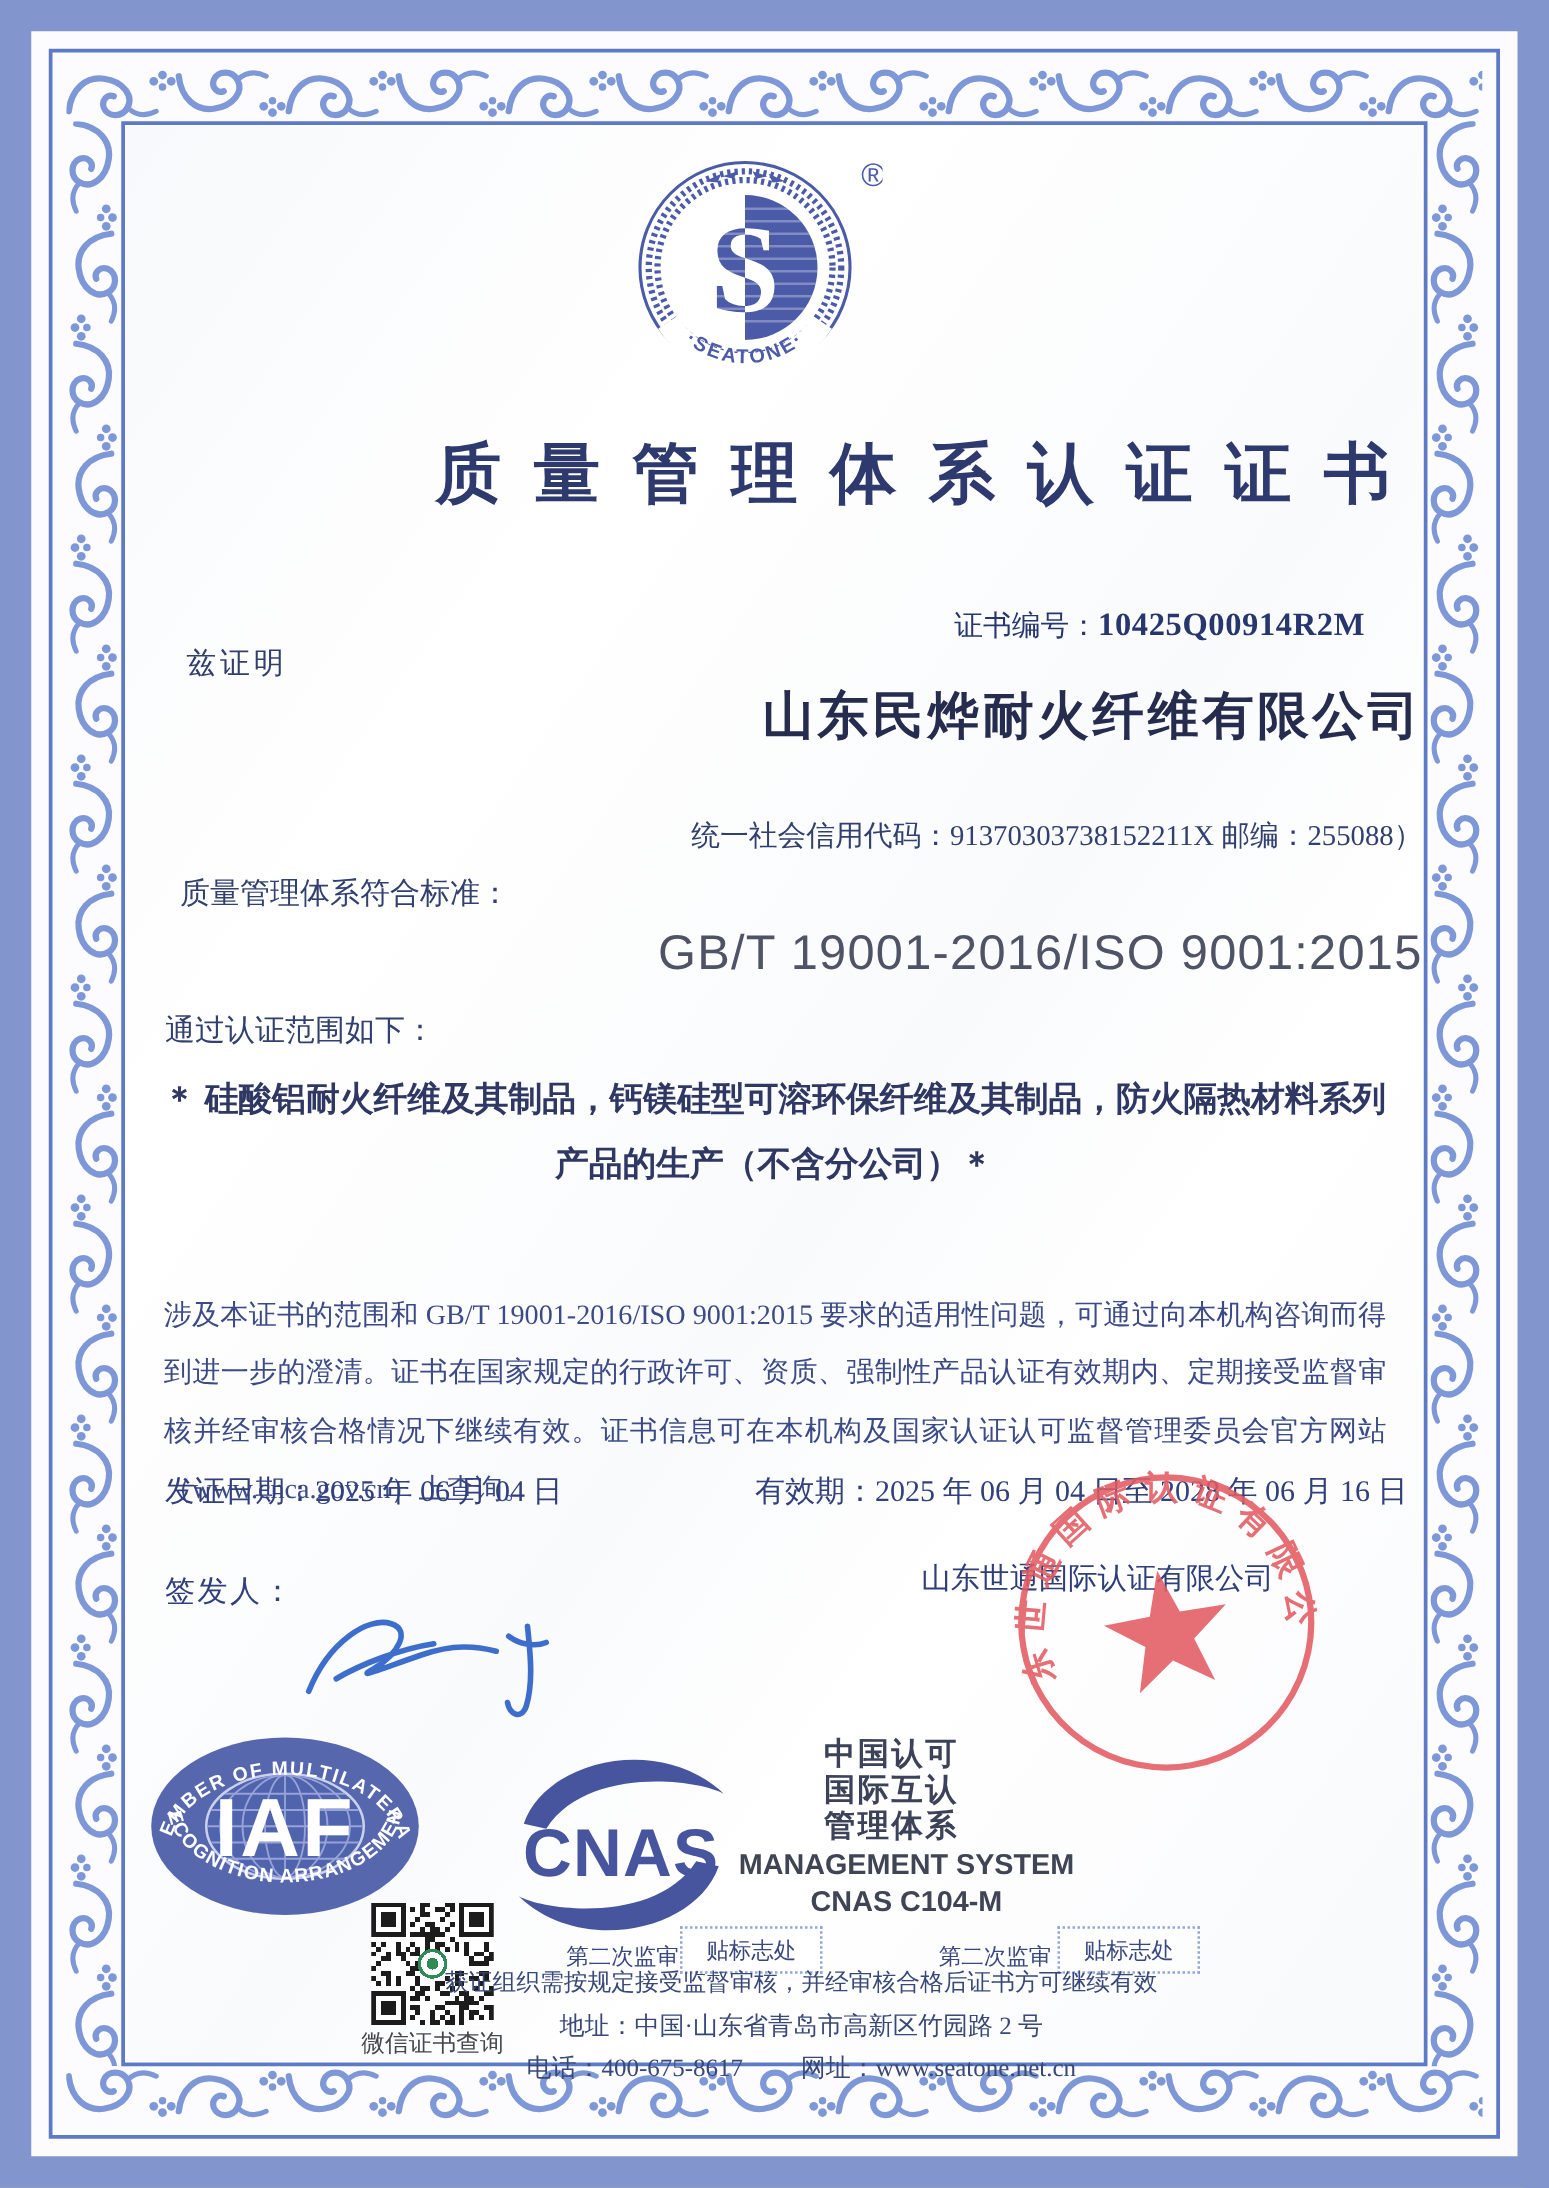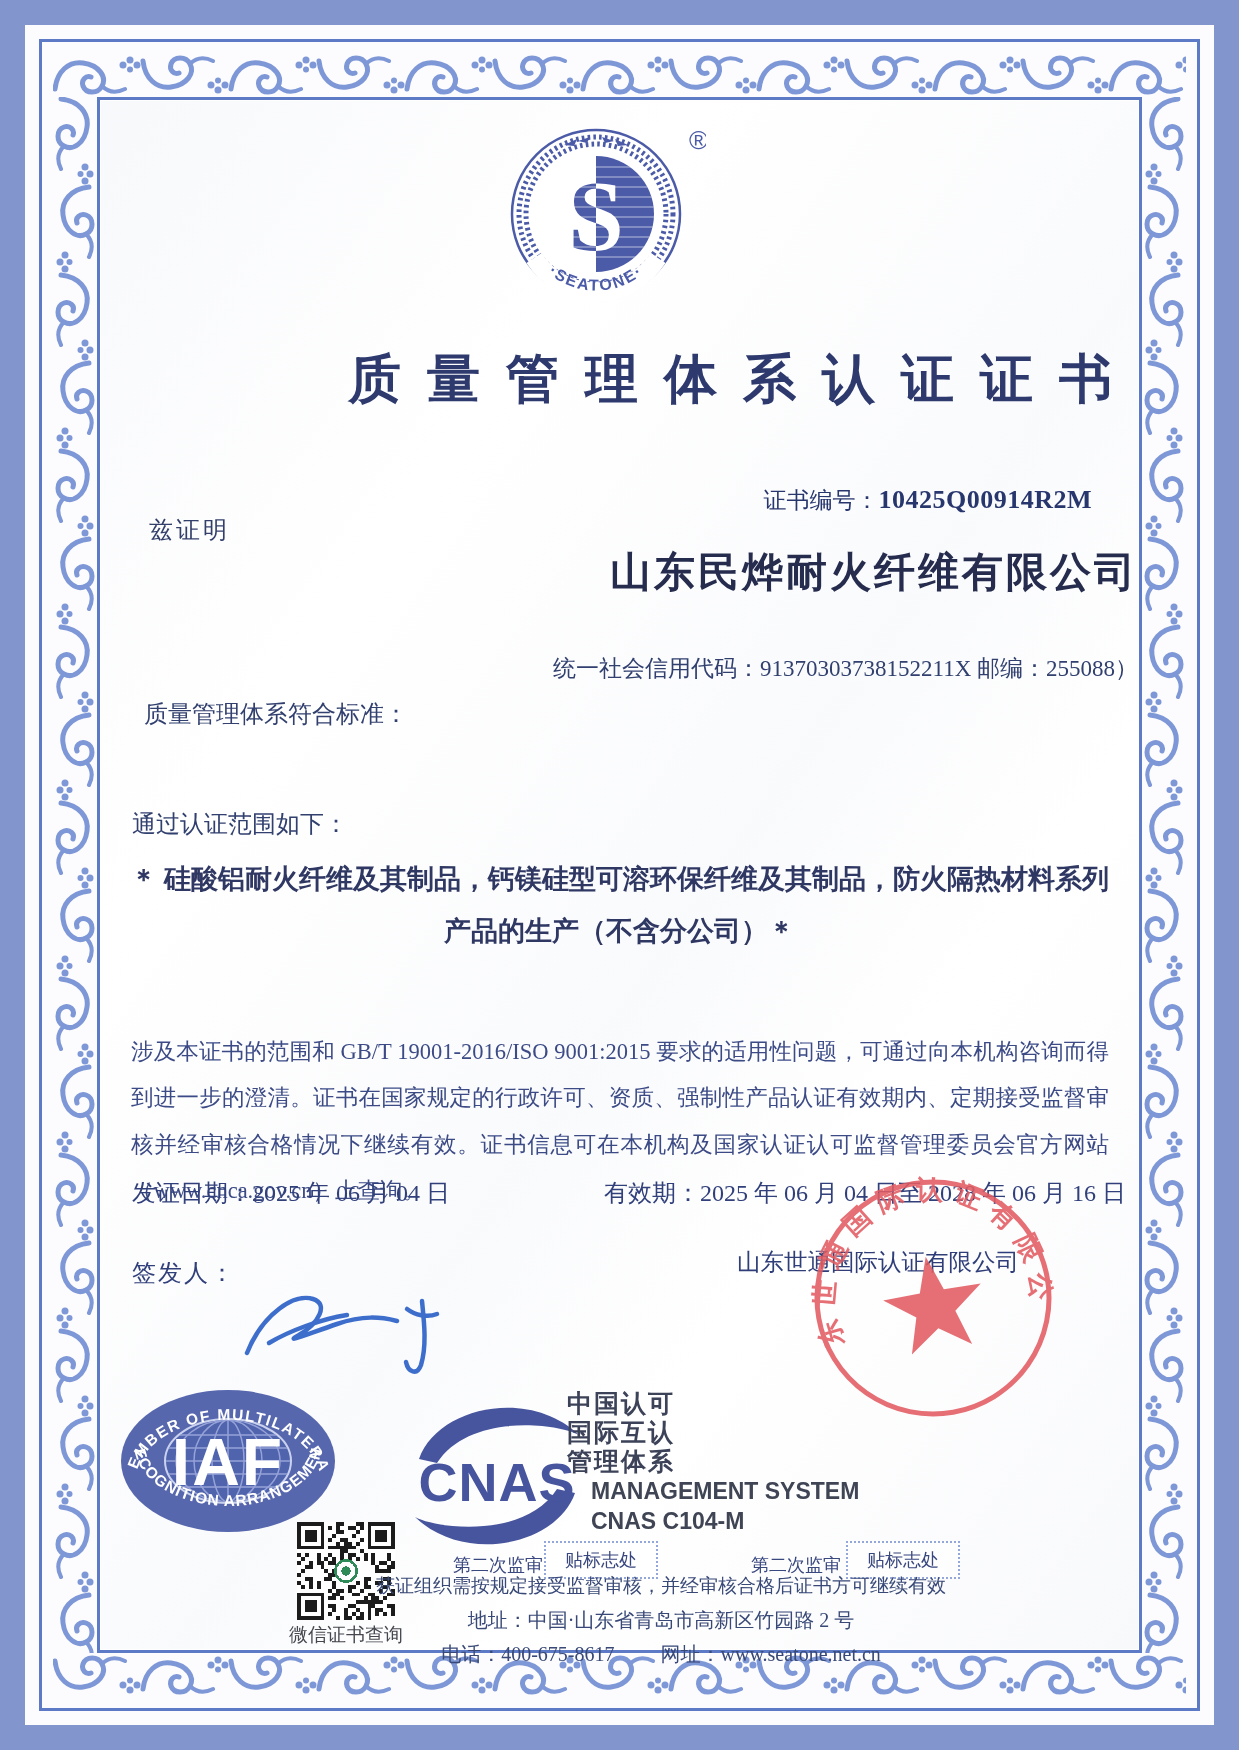--- a/index.html
+++ b/index.html
@@ -26,27 +26,27 @@
   .addr2{top:552px;font-size:23px;color:#31406f;}
   .stdlabel{left:31px;top:597px;font-size:24px;color:#32406f;margin-left:12px;}
   .standard{top:640px;font-size:39px;color:#4e5365;font-family:"Liberation Sans","DejaVu Sans",sans-serif;letter-spacing:1px;}
   .scopelabel{left:31px;top:707px;font-size:24px;color:#32406f;}
   .scope{left:26px;width:985px;top:753px;font-size:27px;font-weight:700;color:#2f3763;line-height:1.92;text-align:center;}
   .legal{left:30px;width:978px;top:928px;font-size:22.5px;color:#3c4b86;line-height:2.06;text-align:justify;}
   .issue{left:31px;top:1076px;font-size:24px;color:#31407b;}
   .valid{left:503px;top:1076px;font-size:24px;color:#31407b;}
   .issuer{left:612px;top:1145px;width:330px;text-align:center;font-size:23.5px;color:#2f3e78;}
   .signer{left:31px;top:1156px;font-size:24px;color:#31407b;letter-spacing:2px;}
-  .accr{left:466px;top:1288px;color:#3c4258;}
+  .accr{left:466px;top:1288px;color:#3c4258;text-align:center;}
   .accr .zh{font-size:25px;font-weight:700;line-height:29px;letter-spacing:2px;}
   .accr .en{font-size:23px;font-weight:700;line-height:30px;color:#3f4554;font-family:"Liberation Sans","DejaVu Sans",sans-serif;margin-left:24px;}
   .audlabel{font-size:18px;color:#3a4880;top:1452px;}
   .stickerbox{top:1440px;width:110px;height:34px;border:2px dotted #93a7da;color:#39477f;font-size:18px;
               display:flex;align-items:center;justify-content:center;background:rgba(255,255,255,.55);}
-  .footer{left:540px;top:1472px;transform:translateX(-50%);text-align:center;white-space:nowrap;color:#394977;margin-left:20px;}
+  .footer{left:540px;top:1472px;transform:translateX(-50%);text-align:center;white-space:nowrap;color:#394977;}
   .footer .f1{font-size:19px;}
   .footer .f2{font-size:20px;margin-top:8px;}
   .footer .f3{font-size:20px;margin-top:7px;}
   .footer .gap{display:inline-block;width:46px;}
   .qrcap{left:160px;top:1521px;width:170px;text-align:center;font-size:19px;color:#45464e;}
   svg text{font-family:"Liberation Sans","DejaVu Sans",sans-serif;}
   svg text.ser{font-family:"Liberation Serif","DejaVu Serif",serif;}
 </style>
 </head>
 <body>
@@ -233,20 +233,21 @@
 
     <div class="abs certno">
       <span>证书编号：</span><b>10425Q00914R2M</b>
     </div>
 
     <div class="abs certify">兹证明</div>
     <div class="abs ctr company">山东民烨耐火纤维有限公司</div>
     <div class="abs ctr addr2">统一社会信用代码：91370303738152211X 邮编：255088）</div>
 
     <div class="abs stdlabel">质量管理体系符合标准：</div>
+    <div class="abs ctr standard">GB/T 19001-2016/ISO 9001:2015</div>
     <div class="abs scopelabel">通过认证范围如下：</div>
     <div class="abs scope">＊ 硅酸铝耐火纤维及其制品，钙镁硅型可溶环保纤维及其制品，防火隔热材料系列产品的生产（不含分公司）＊</div>
 
     <div class="abs legal">涉及本证书的范围和 GB/T 19001-2016/ISO 9001:2015 要求的适用性问题，可通过向本机构咨询而得到进一步的澄清。证书在国家规定的行政许可、资质、强制性产品认证有效期内、定期接受监督审核并经审核合格情况下继续有效。证书信息可在本机构及国家认证认可监督管理委员会官方网站（www.cnca.gov.cn）上查询。</div>
 
     <div class="abs issue">
       <span>发证日期：</span><span>2025 年 06 月 04 日</span>
     </div>
     <div class="abs valid">
       <span>有效期：</span><span>2025 年 06 月 04 日至 2028 年 06 月 16 日</span>

